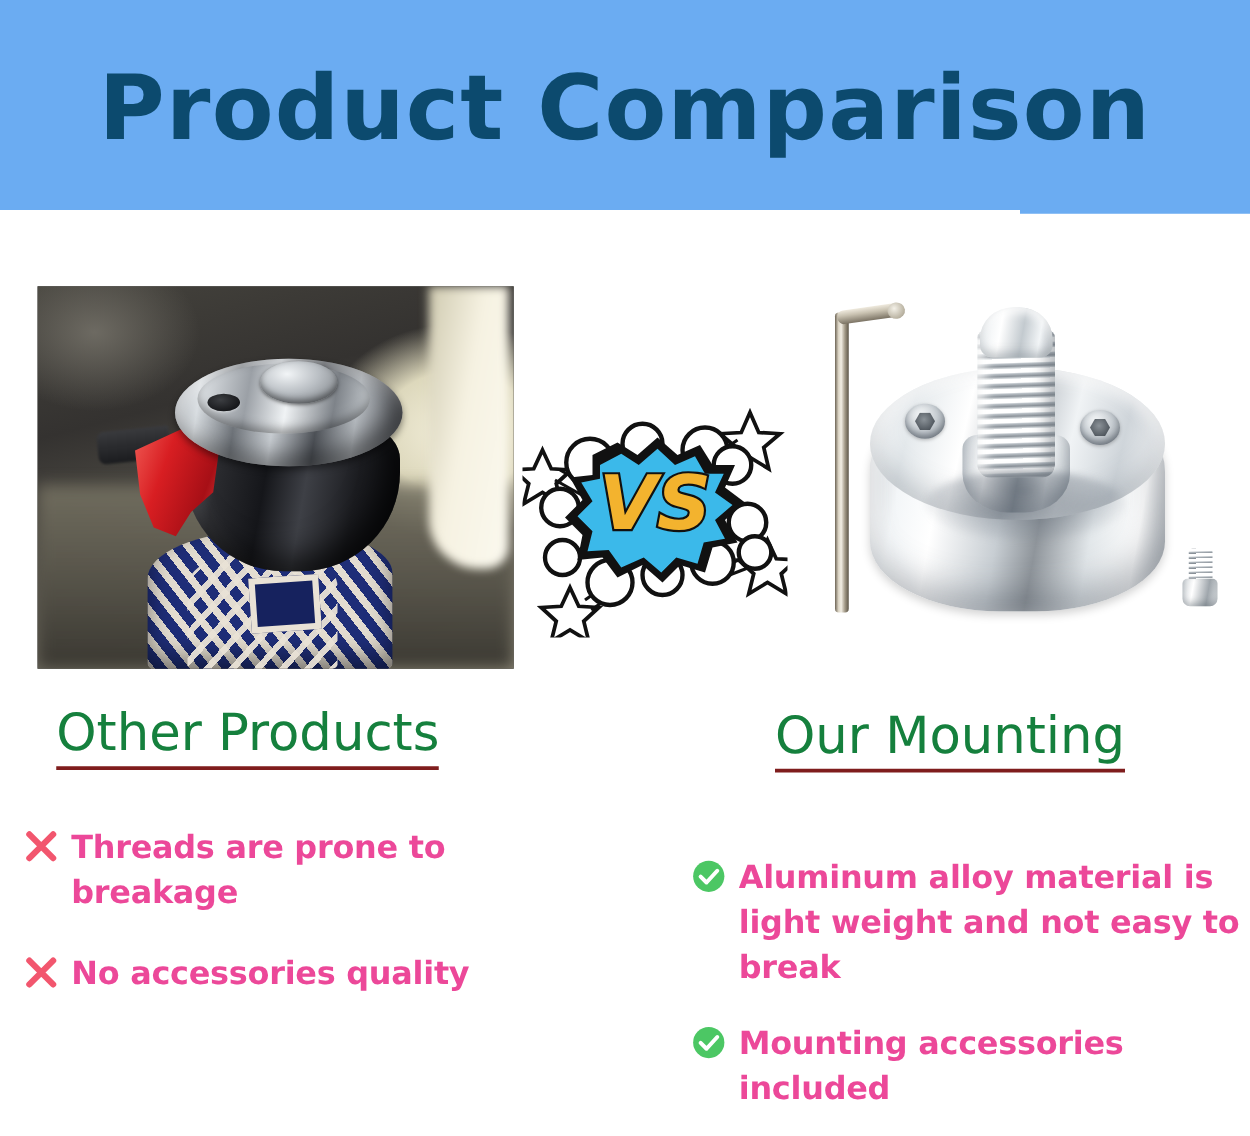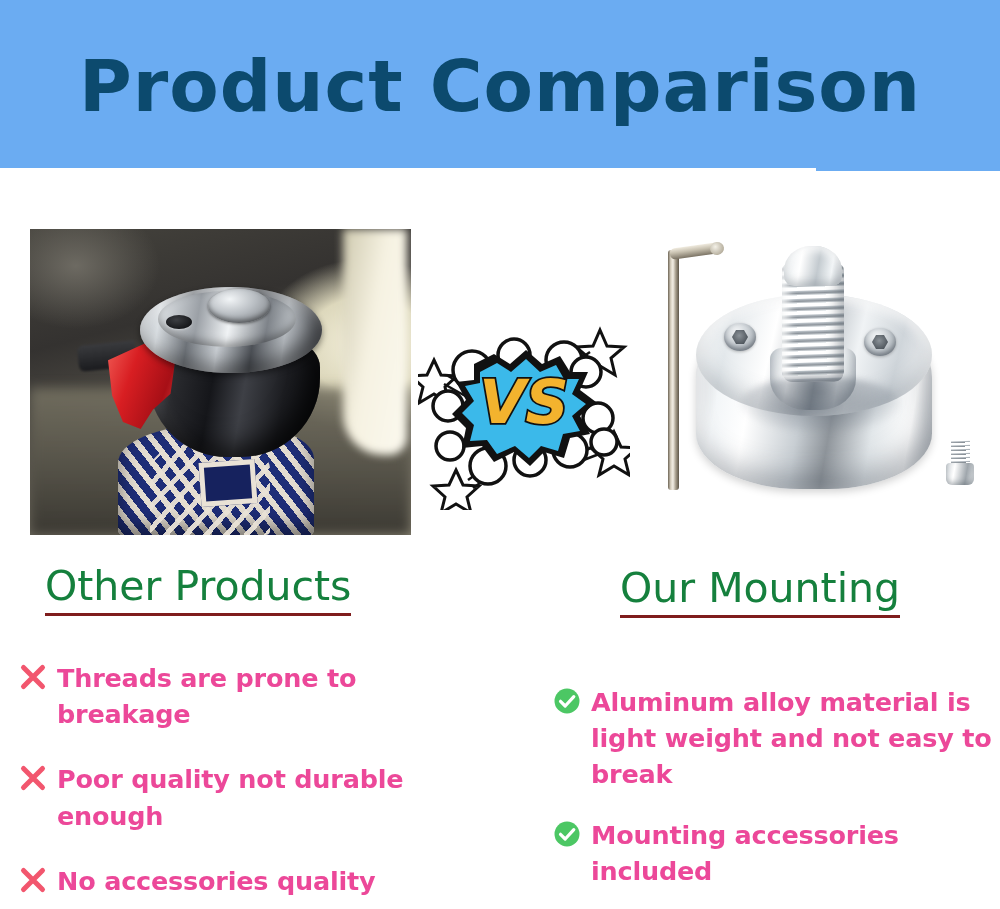--- a/index.html
+++ b/index.html
@@ -447,28 +447,20 @@
         </svg>
       </span>
       <span class="bullet-text">Threads are prone to breakage</span>
     </li>
     <li class="bullet-item">
       <span class="bullet-icon">
         <svg viewBox="0 0 30 30" xmlns="http://www.w3.org/2000/svg">
           <path d="M5.5 5.5 L24.5 24.5 M24.5 5.5 L5.5 24.5" stroke="#F2566E" stroke-width="5" stroke-linecap="round"></path>
         </svg>
       </span>
-      <span class="bullet-text">Poor quality not durable enough</span>
-    </li>
-    <li class="bullet-item">
-      <span class="bullet-icon">
-        <svg viewBox="0 0 30 30" xmlns="http://www.w3.org/2000/svg">
-          <path d="M5.5 5.5 L24.5 24.5 M24.5 5.5 L5.5 24.5" stroke="#F2566E" stroke-width="5" stroke-linecap="round"></path>
-        </svg>
-      </span>
       <span class="bullet-text">No accessories quality</span>
     </li>
   </ul>
 
   <ul class="bullet-list" id="our-products-list">
     <li class="bullet-item">
       <span class="bullet-icon">
         <svg viewBox="0 0 30 30" xmlns="http://www.w3.org/2000/svg">
           <circle cx="15" cy="15" r="12.5" fill="#4CC764"></circle>
           <path d="M8.5 15.3 L13.2 20 L21.8 10.6" stroke="#ffffff" stroke-width="3.2" fill="none" stroke-linecap="round" stroke-linejoin="round"></path>

